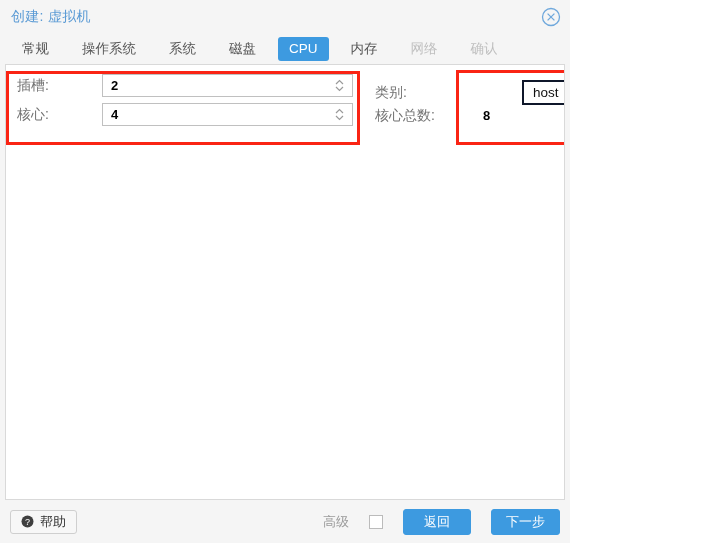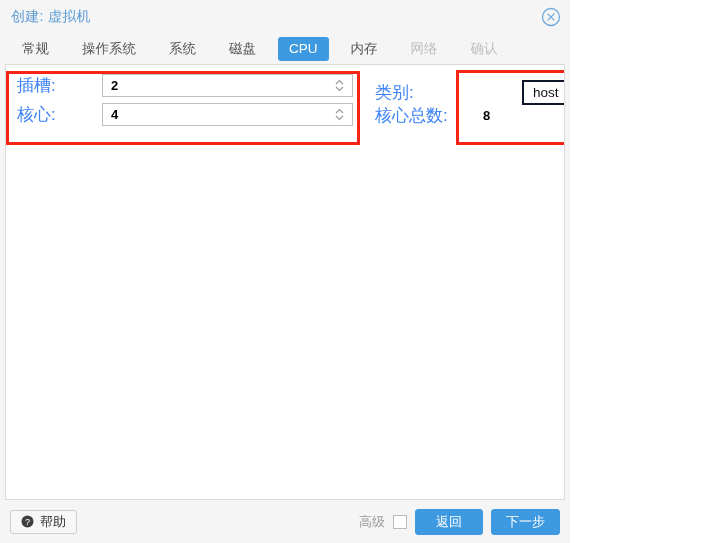--- a/index.html
+++ b/index.html
@@ -109,22 +109,22 @@
   }
   .field-row {
     position: absolute;
     left: 0;
     width: 100%;
     height: 29px;
     display: flex;
     align-items: center;
   }
   .field-label {
-    color: #3b82f6;
-    font-size: 17px;
+    color: #737373;
+    font-size: 14px;
     flex: 0 0 auto;
     white-space: nowrap;
   }
   .col-left .field-label { width: 96px; padding-left: 11px; box-sizing: border-box; }
   .col-right .field-label { width: 110px; padding-left: 11px; box-sizing: border-box; }
   
   .spin-input {
     position: relative;
     height: 23px;
     border: 1px solid #c0c0c0;
@@ -221,21 +221,21 @@
     font-size: 13px;
     color: #333;
     cursor: pointer;
     box-sizing: border-box;
   }
   .help-icon { width: 13px; height: 13px; display: block; }
   .footer-right {
     margin-left: auto;
     display: flex;
     align-items: center;
-    gap: 8px;
+    gap: 20px;
   }
   .adv-label {
     font-size: 13px;
     color: #9a9a9a;
   }
   .checkbox {
     width: 14px;
     height: 14px;
     border: 1px solid #bbbbbb;
     background: #ffffff;

